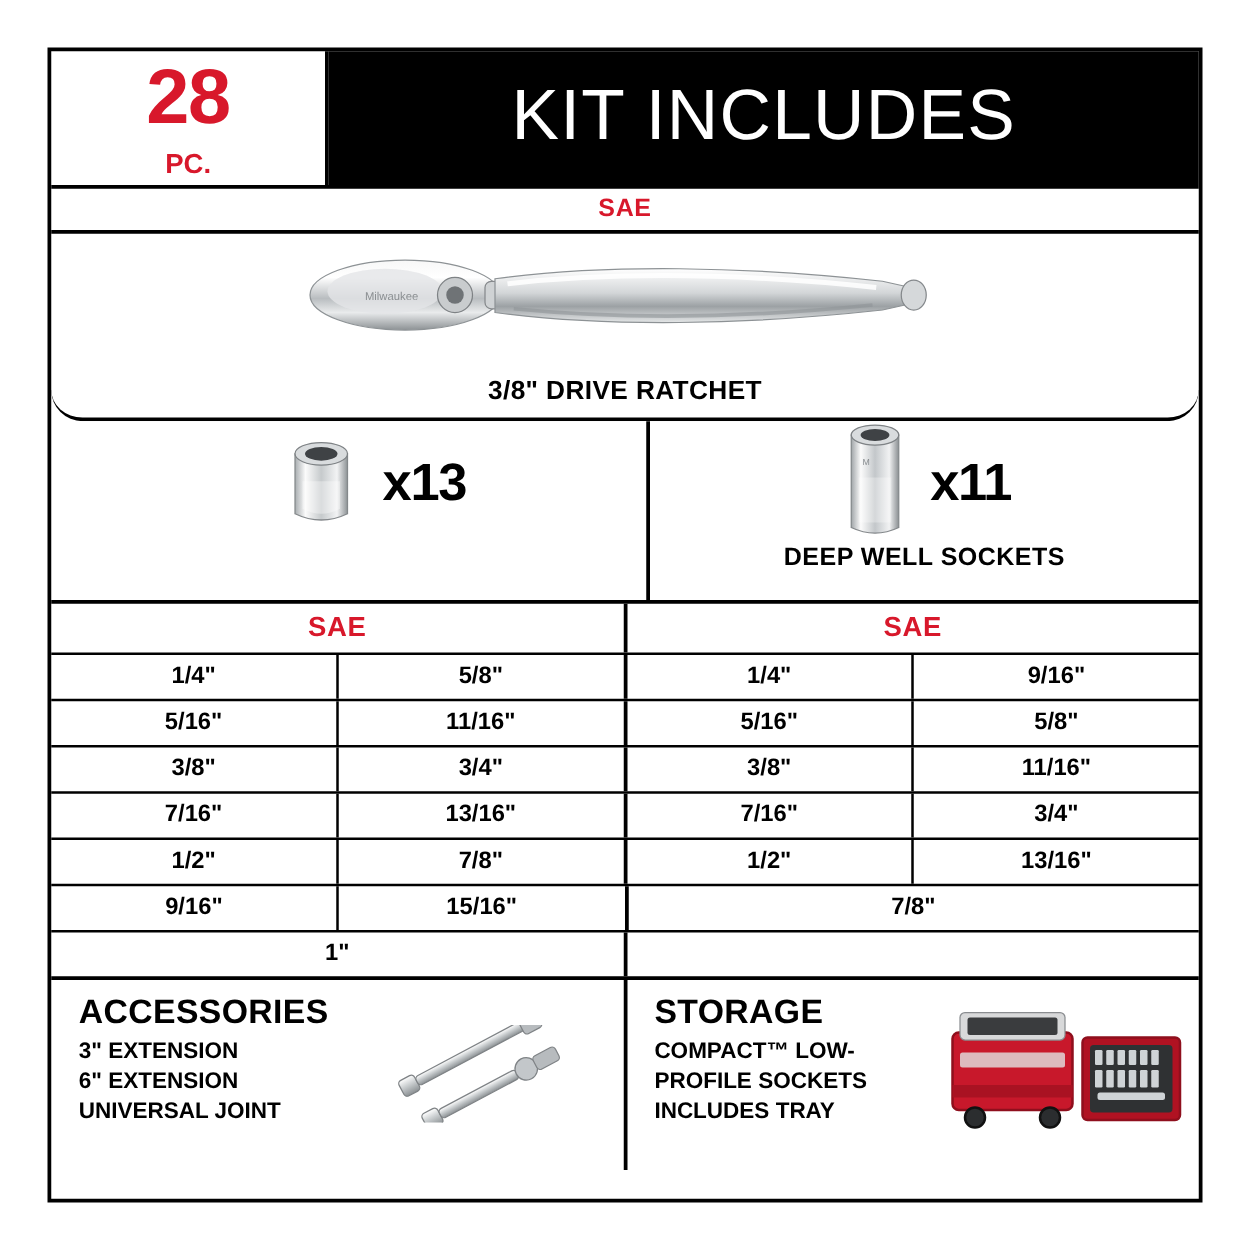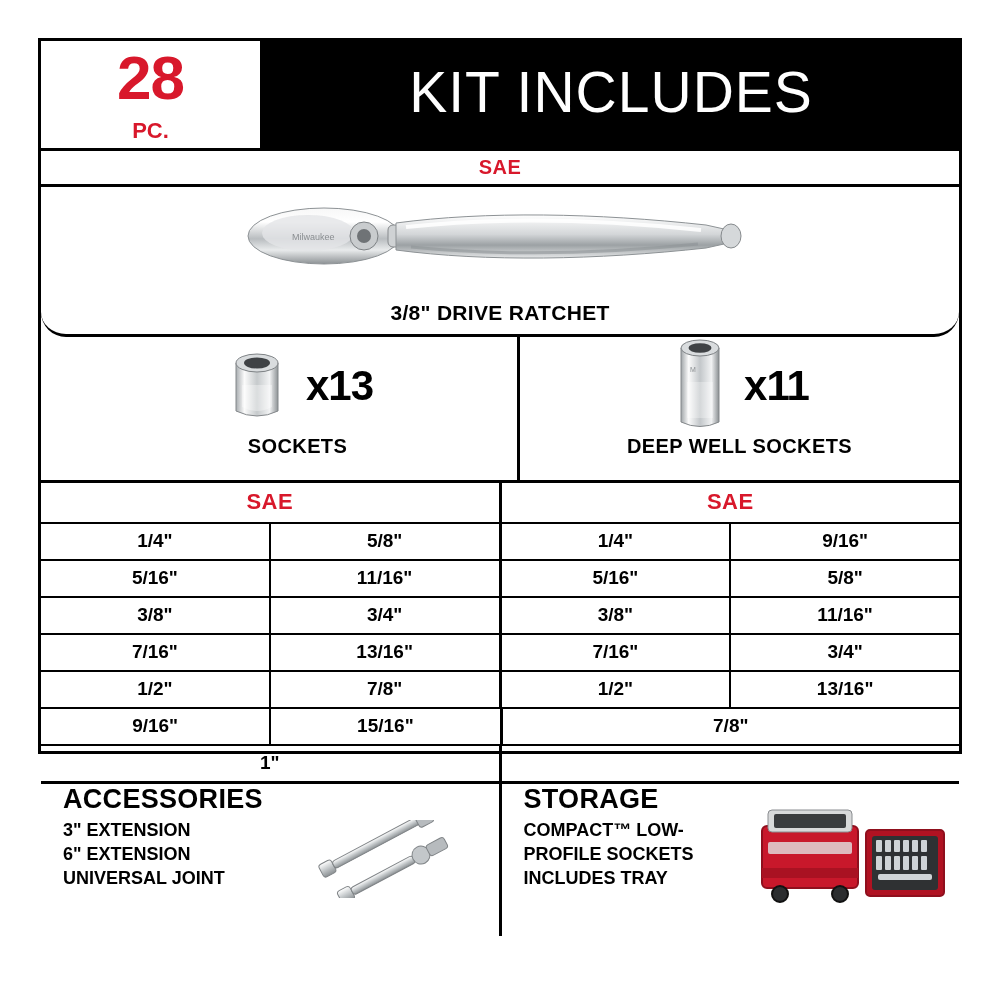--- a/index.html
+++ b/index.html
@@ -12,21 +12,21 @@
     height: 1000px;
     font-family: "Liberation Sans", sans-serif;
     color: #000;
     overflow: hidden;
   }
   .sheet {
     position: absolute;
     left: 38px;
     top: 38px;
     width: 924px;
-    height: 716px;
+    height: 924px;
     border: 3px solid #000;
     box-sizing: border-box;
     background: #fff;
   }
 
   
   .header {
     display: flex;
     height: 110px;
     border-bottom: 3px solid #000;
@@ -178,21 +178,21 @@
 
   
   .bottom-row {
     display: flex;
     height: 152px;
     box-sizing: border-box;
   }
   .bcell {
     flex: 1;
     position: relative;
-    padding: 0 0 0 22px;
+    padding: 10px 0 0 22px;
     box-sizing: border-box;
   }
   .bcell.left { border-right: 3px solid #000; }
   .btitle {
     font-size: 27px;
     font-weight: bold;
     letter-spacing: 0.3px;
     margin-bottom: 4px;
   }
   .blines {
@@ -283,21 +283,20 @@
               <stop offset="100%" stop-color="#8e9396"></stop>
             </linearGradient>
           </defs>
           <path d="M14 18 L56 18 L56 66 Q35 76 14 66 Z" fill="url(#sk1)" stroke="#84888b" stroke-width="1"></path>
           <ellipse cx="35" cy="18" rx="21" ry="9" fill="#d9dcde" stroke="#7e8285" stroke-width="1"></ellipse>
           <ellipse cx="35" cy="18" rx="13" ry="5.5" fill="#3f4245"></ellipse>
           <path d="M20 40 L50 40 L50 62 Q35 70 20 62 Z" fill="#ffffff" opacity="0.35"></path>
         </svg>
         <div class="sock-mult">x13</div>
       </div>
-      <div class="sock-caption">SOCKETS</div>
     </div>
     <div class="sock-cell">
       <div class="sock-top">
         <svg width="60" height="100" viewBox="0 0 60 100">
           <defs>
             <linearGradient id="sk2" x1="0" y1="0" x2="1" y2="0">
               <stop offset="0%" stop-color="#a0a5a8"></stop>
               <stop offset="20%" stop-color="#fbfbfb"></stop>
               <stop offset="50%" stop-color="#c3c7ca"></stop>
               <stop offset="80%" stop-color="#f1f2f3"></stop>

